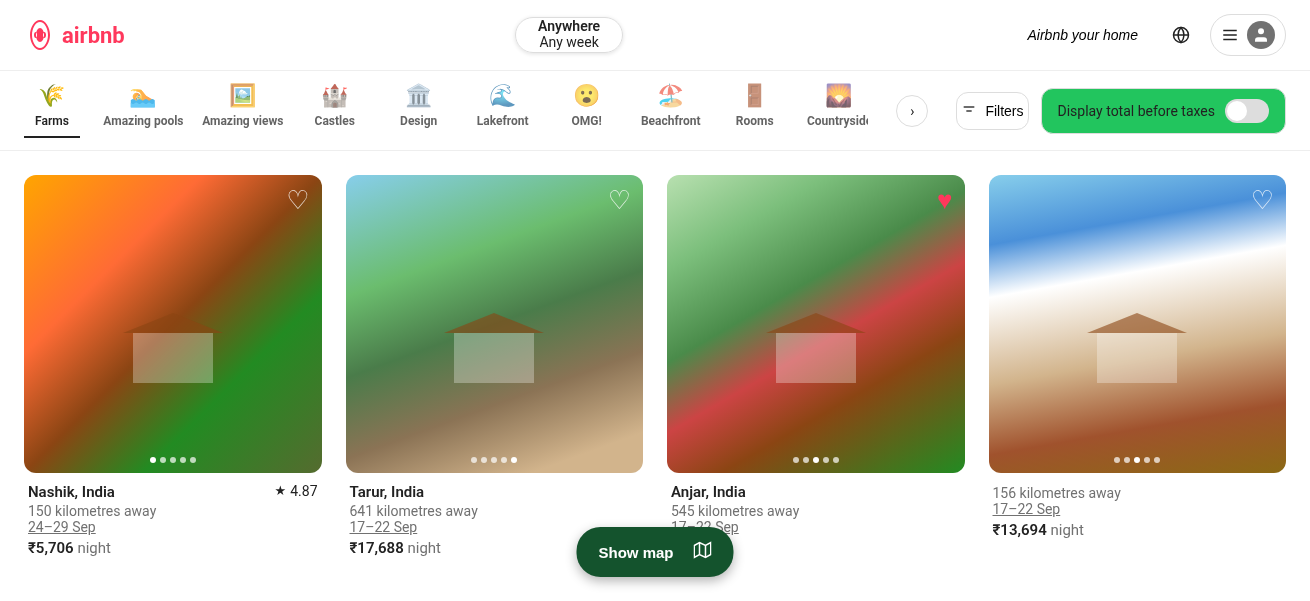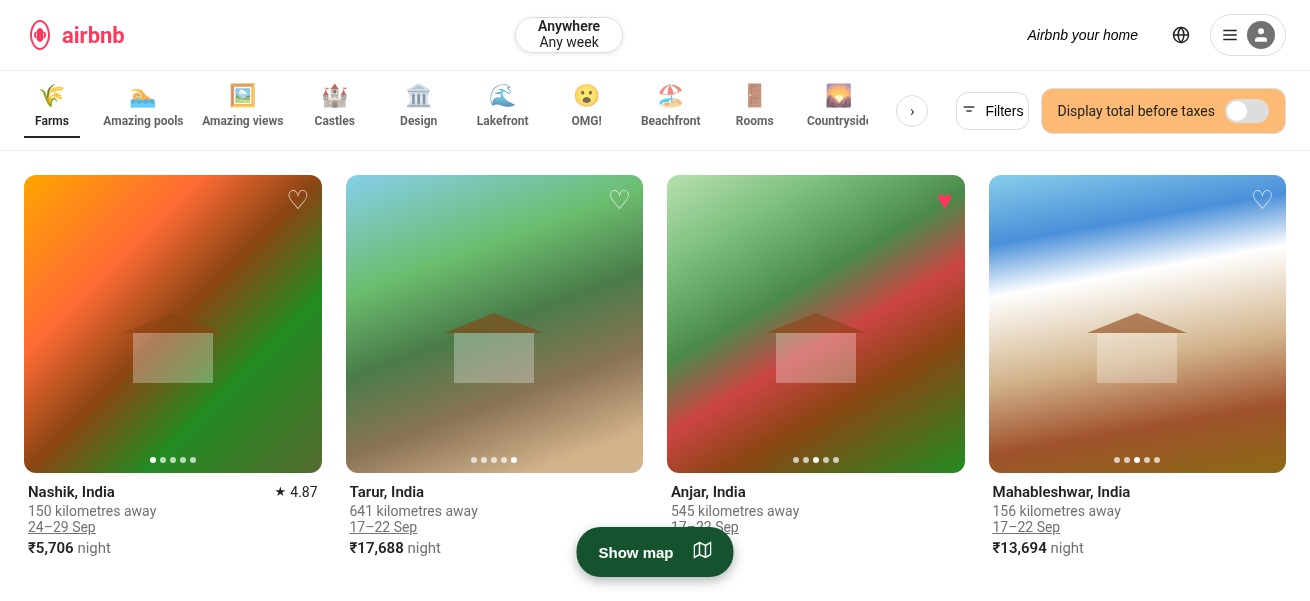--- a/index.html
+++ b/index.html
@@ -185,21 +185,21 @@
       font-weight: 500;
     }
     .display-total {
       display: flex;
       align-items: center;
       gap: 10px;
       border: 1px solid #ddd;
       border-radius: 12px;
       padding: 10px 16px;
       font-size: 14px;
-      background: #fdba74;
+      background: #22c55e;
     }
     .toggle {
       width: 44px;
       height: 24px;
       background: #ddd;
       border-radius: 12px;
       position: relative;
       cursor: pointer;
     }
     .toggle::after {
@@ -260,21 +260,21 @@
       height: 6px;
       border-radius: 50%;
       background: rgba(255,255,255,0.7);
     }
     .dot.active { background: white; }
 
     .listing-info { padding: 10px 4px 4px; }
     .listing-top-row {
       display: flex;
       justify-content: space-between;
-      align-items: center;
+      align-items: flex-start;
       gap: 38px;
     }
     .listing-location { font-weight: 600; font-size: 15px; }
     .listing-rating { display: flex; align-items: center; gap: 4px; font-size: 14px; }
     .star-icon { color: #222; font-size: 13px; }
     .listing-distance { color: #717171; font-size: 14px; margin-top: 2px; }
     .listing-dates { color: #717171; font-size: 14px; text-decoration: underline; }
     .listing-price { margin-top: 4px; font-size: 15px; }
     .price-amount { font-weight: 600; }
     .price-label { color: #717171; font-weight: 400; }
@@ -532,24 +532,20 @@
       <button class="wishlist-btn"><span class="heart-outline">♡</span></button>
       <div class="carousel-dots">
           <div class="dot "></div>
           <div class="dot "></div>
           <div class="dot active"></div>
           <div class="dot "></div>
           <div class="dot "></div>
         </div>
     </div>
     <div class="listing-info">
-      <div class="listing-top-row">
-        <span class="listing-location">Mahableshwar, India</span>
-
-      </div>
       <div class="listing-distance">156 kilometres away</div>
       <div class="listing-dates">17–22 Sep</div>
       <div class="listing-price">
         <span class="price-amount">₹13,694 </span>
         <span class="price-label">night</span>
       </div>
     </div>
   </div>
   </main>
 

